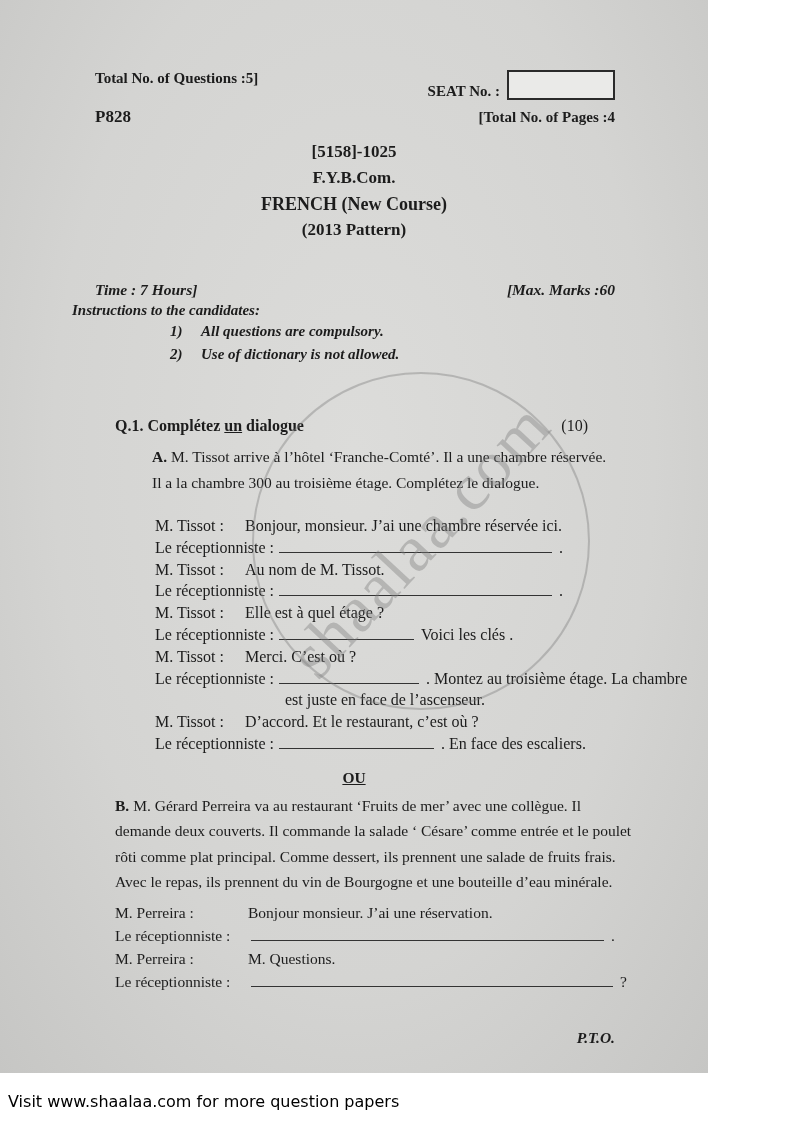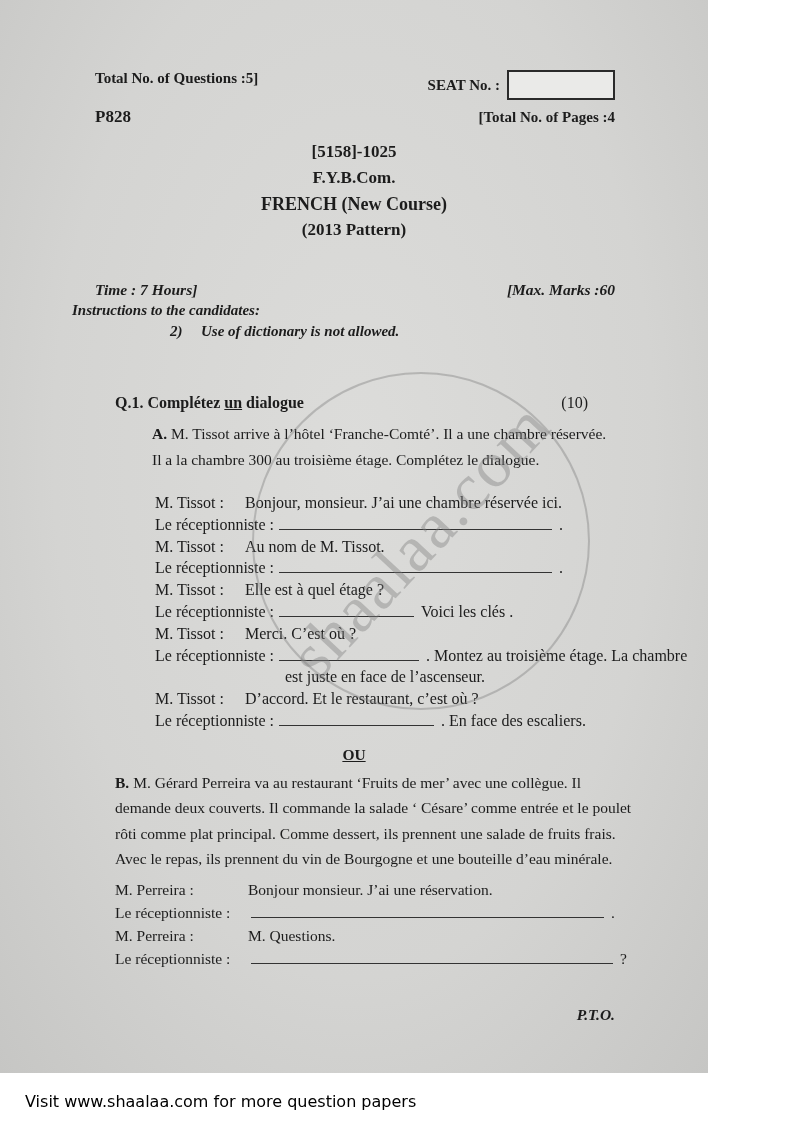--- a/index.html
+++ b/index.html
@@ -4,21 +4,21 @@
 <style>
   html,body{margin:0;padding:0;}
   body{width:800px;height:1130px;background:#fff;font-family:"Liberation Serif",serif;color:#1c1c1c;}
   .paper{position:relative;width:708px;height:1073px;overflow:hidden;
          background:radial-gradient(ellipse at 50% 42%, #dcdcda 0%, #d4d4d2 60%, #c6c6c4 100%);}
   .b{font-weight:bold;}
   .bi{font-weight:bold;font-style:italic;}
   .u{text-decoration:underline;text-align:right;}
   .row{display:flex;justify-content:space-between;}
   .hdr1{margin:70px 93px 0 95px;align-items:flex-start;font-size:15px;}
-  .seat{display:flex;align-items:center;gap:7px;}
+  .seat{display:flex;align-items:flex-end;gap:7px;}
   .seat-box{display:inline-block;width:104px;height:26px;border:2px solid #2a2a2a;background:#eaeae8;}
   .hdr2{margin:7px 93px 0 95px;font-size:15px;align-items:baseline;}
   .pcode{font-size:17px;}
   .title-block{margin-top:12px;text-align:center;font-size:17px;line-height:26px;}
   .subject{font-size:18px;}
   .meta{margin:38px 93px 0 95px;font-size:15.5px;}
   .instr-title{margin:3px 0 0 72px;font-size:15px;}
   .instr{margin:2px 0 0 170px;font-size:15px;line-height:21px;}
   .instr-num{display:inline-block;min-width:31px;}
   .q1-head{margin:52px 120px 0 115px;font-size:16px;}
@@ -29,21 +29,21 @@
   .dlg-row{line-height:21.8px;height:21.8px;white-space:nowrap;}
   .dlg-b .dlg-row{line-height:23px;height:23px;}
   .spk{display:inline-block;min-width:88px;margin-right:2px;}
   .dlg-b .spk{min-width:131px;}
   .blank{display:inline-block;height:13px;border-bottom:1px solid #333;margin:0 7px 0 3px;vertical-align:baseline;}
   .bw273{width:273px}.bw135{width:135px}.bw140{width:140px}.bw155{width:155px}.bw355{width:353px}.bw365{width:362px}
   .dlg-cont{padding-left:130px;}
   .ou{margin-top:14px;text-align:center;font-size:15.5px;}
   .intro-b{margin:6px 72px 0 115px;font-size:15.5px;line-height:25.5px;}
   .pto{margin:36px 93px 0 0;text-align:right;font-size:15.5px;font-style:italic;}
-  .footer{height:57px;background:#fff;display:flex;align-items:center;padding-left:25px;
+  .footer{height:57px;background:#fff;display:flex;align-items:center;padding-left:8px;
           font-family:"DejaVu Sans",sans-serif;font-size:16px;color:#000;}
   .wm{position:absolute;left:0;top:0;width:800px;height:1073px;pointer-events:none;}
   .wm-circle{position:absolute;left:252px;top:372px;width:334px;height:334px;
              border:2px solid rgba(125,125,125,0.40);border-radius:50%;}
   .wm-text{position:absolute;left:420px;top:540px;transform:translate(-50%,-50%) rotate(-47deg);
            font-size:66px;color:rgba(125,125,125,0.40);white-space:nowrap;letter-spacing:2px;}
 </style>
 </head>
 <body>
 
@@ -68,20 +68,23 @@
     <div class="b subject">FRENCH (New Course)</div>
     <div class="b">(2013 Pattern)</div>
   </div>
 
   <div class="row meta">
     <span class="bi">Time : 7 Hours]</span>
     <span class="bi">[Max. Marks :60</span>
   </div>
 
   <div class="bi instr-title">Instructions to the candidates:</div>
+  <div class="bi instr">
+    <span class="instr-num">1)</span><span>All questions are compulsory.</span>
+  </div>
   <div class="bi instr">
     <span class="instr-num">2)</span><span>Use of dictionary is not allowed.</span>
   </div>
 
   <div class="row q1-head">
     <span><span class="b">Q.1.</span><span class="b"> Complétez </span><span class="b u">un</span><span class="b"> dialogue</span></span>
     <span>(10)</span>
   </div>
 
   <div class="intro-a">

